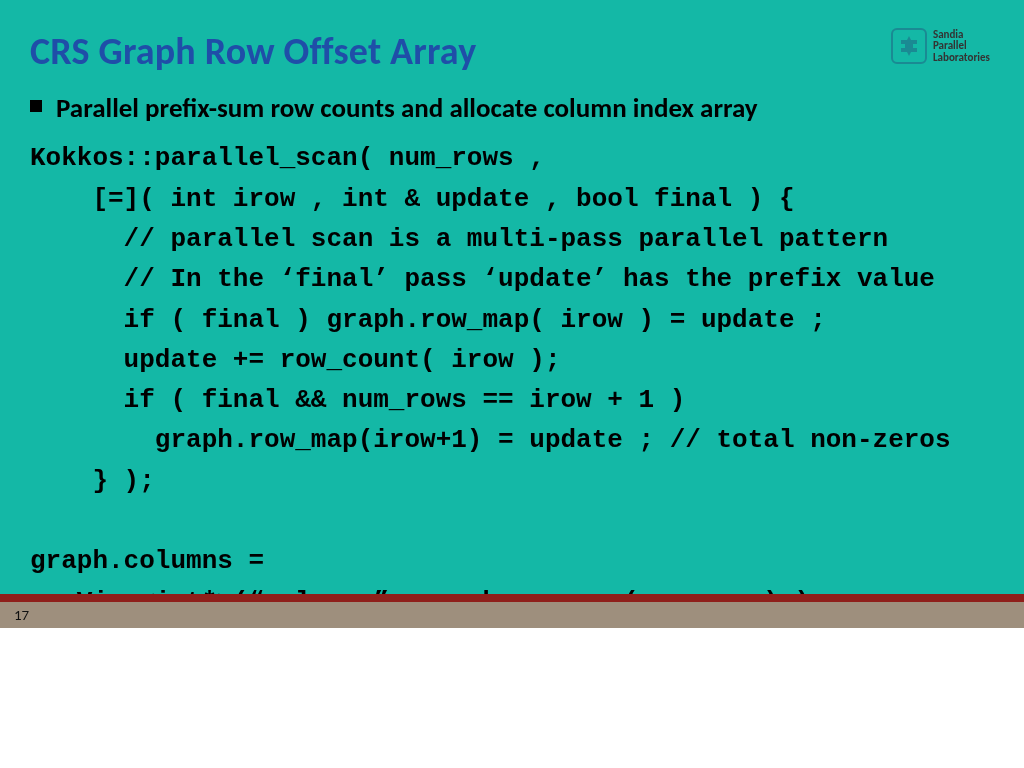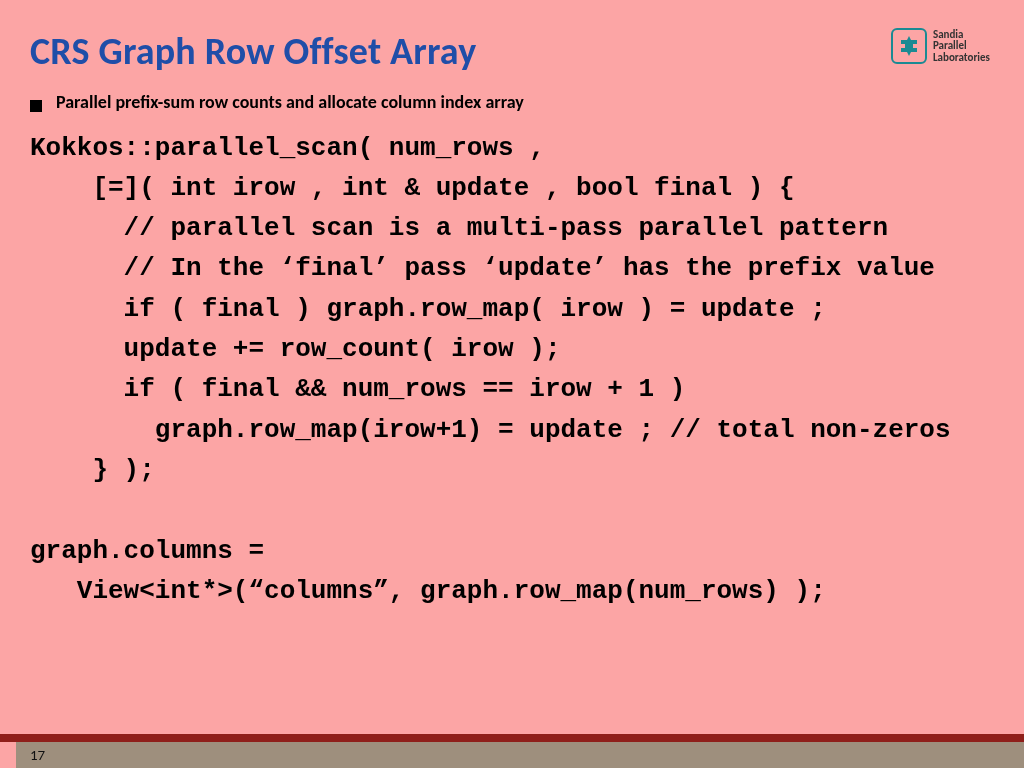--- a/index.html
+++ b/index.html
@@ -1,46 +1,46 @@
 <!DOCTYPE html>
 <html><head>
 <meta charset="utf-8">
 <style>
   * { box-sizing: border-box; margin: 0; padding: 0; }
   html, body { width: 1024px; height: 768px; font-family: Calibri, Arial, sans-serif; background: #fff; overflow: hidden; }
-  .slide { width: 1024px; height: 768px; position: relative; background: #fca5a5; }
+  .slide { width: 1024px; height: 628px; position: relative; background: #14b8a6; }
   .title {
     position: absolute; top: 28px; left: 30px;
     color: #1f4ea8; font-size: 38px; font-weight: 700;
     letter-spacing: 0.2px;
   }
   .logo {
     position: absolute; top: 28px; right: 34px; display: flex; align-items: center; gap: 6px;
   }
   .logo-icon {
     width: 36px; height: 36px; border: 2px solid #1a8a93; border-radius: 6px;
     display:flex; align-items:center; justify-content:center;
   }
   .thunderbird { width: 24px; height: 24px; position: relative; }
   .thunderbird svg { display:block; }
   .logo-text { font-size: 11px; line-height: 1.05; font-weight: 700; color: #333; }
   .content { position: absolute; top: 92px; left: 30px; right: 30px; }
   .bullet-row { display:flex; align-items:flex-start; gap:14px; margin-bottom: 14px; }
   .bullet-marker { width: 12px; height: 12px; background: #000; margin-top: 8px; flex-shrink:0; }
-  .bullet-text { font-size: 18px; font-weight: 700; color: #000; line-height: 1.2; }
+  .bullet-text { font-size: 27px; font-weight: 700; color: #000; line-height: 1.2; }
   .code {
     font-family: "Courier New", Courier, monospace;
     font-size: 26px; font-weight: bold; color: #000;
     white-space: pre; line-height: 1.55;
   }
   .footer-band {
     position: absolute; left: 0; right: 0; bottom: 0; height: 34px;
   }
   .footer-red { height: 8px; background: #8f1f1a; }
-  .footer-taupe { height: 26px; background: #9e8f7d; position: relative; margin-left: 16px; }
+  .footer-taupe { height: 26px; background: #9e8f7d; position: relative; }
   .page-num {
     position: absolute; left: 14px; bottom: 4px; font-size: 15px; color: #111;
   }
 </style>
 </head>
 <body>
 
 <div class="slide">
 
   <div class="title">CRS Graph Row Offset Array</div>

